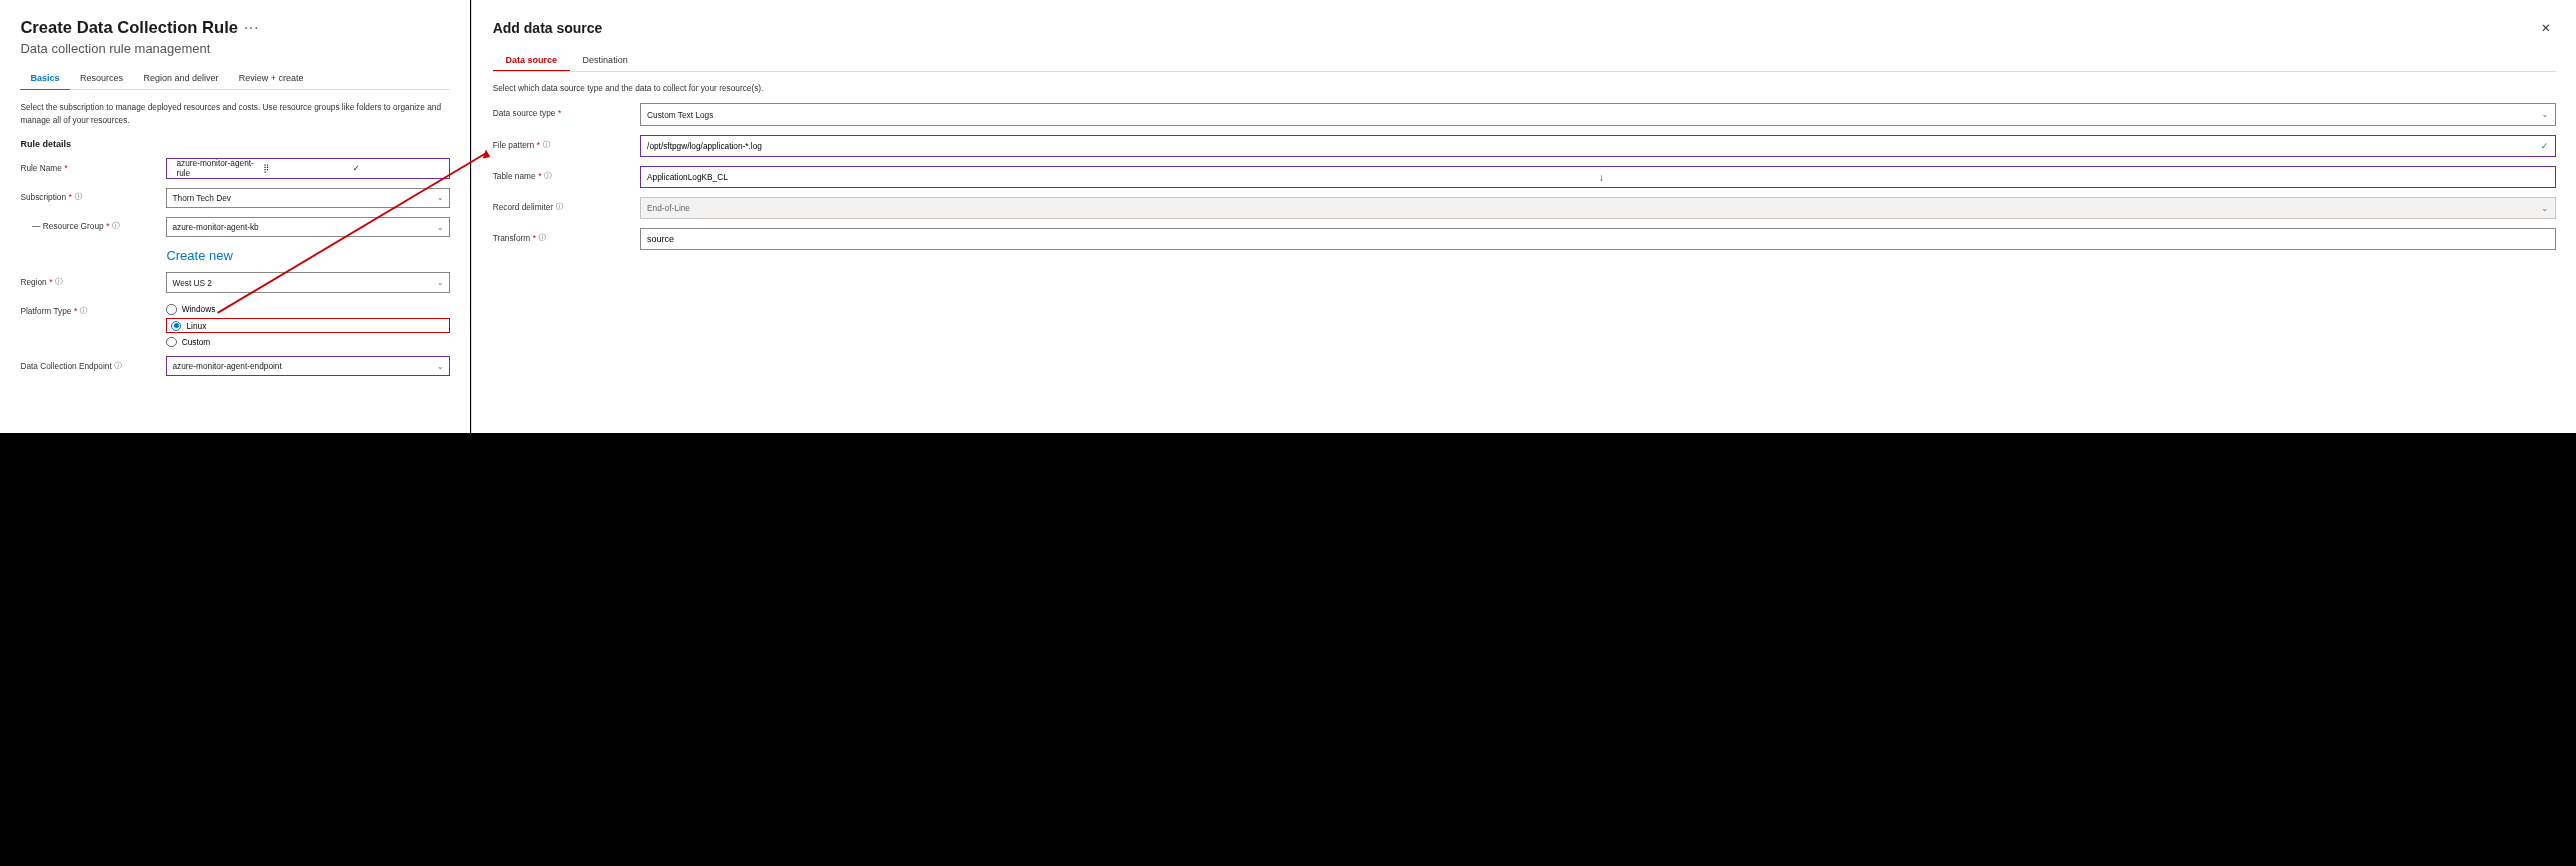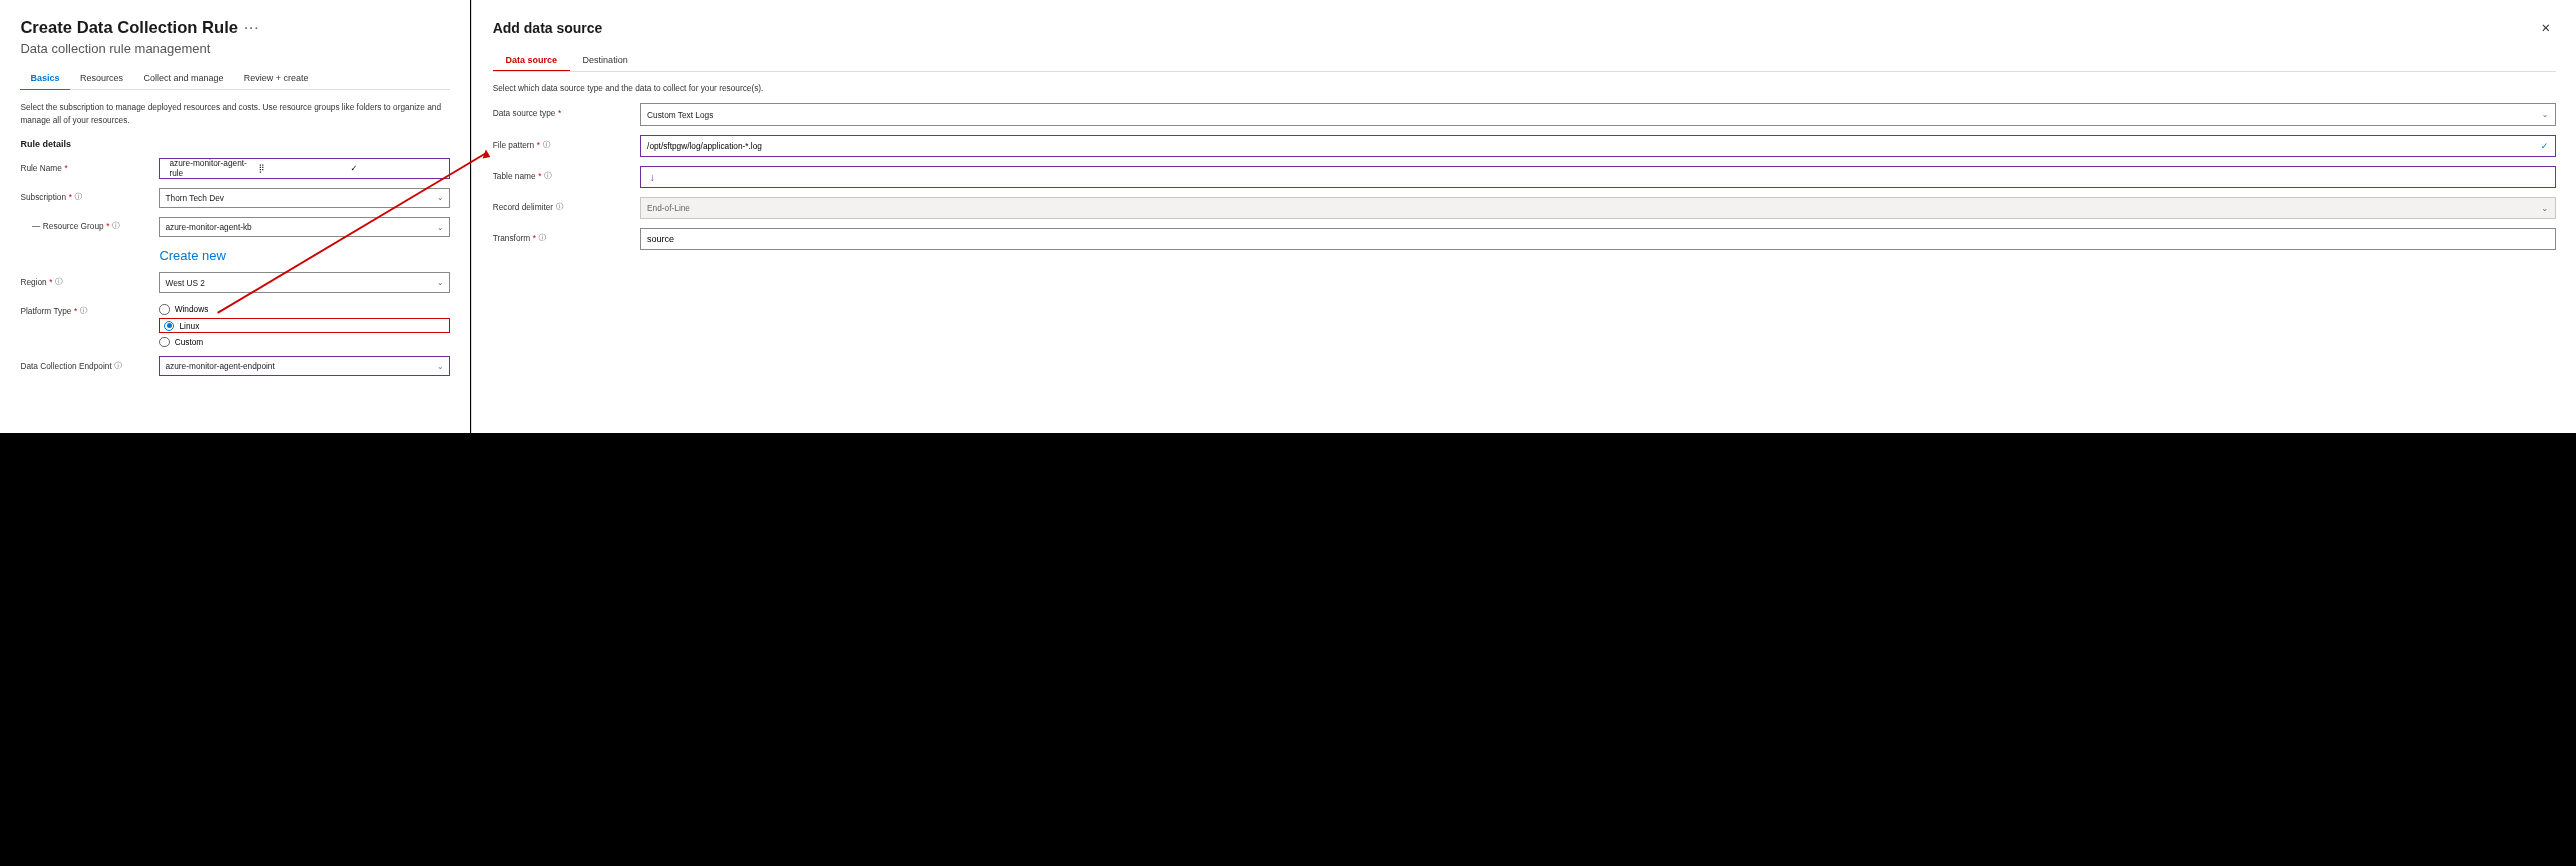--- a/index.html
+++ b/index.html
@@ -83,21 +83,21 @@
       color: #1a1a1a;
       margin-top: 12.8px;
       margin-bottom: 9px;
     }
 
     
     .form-row {
       display: flex;
       align-items: flex-start;
       margin-bottom: 9px;
-      gap: 5px;
+      gap: 12px;
     }
 
     .form-label {
       width: 134px;
       min-width: 134px;
       font-size: 8.3px;
       color: #333;
       padding-top: 4.5px;
       display: flex;
       align-items: center;
@@ -388,21 +388,21 @@
       <div class="page-title">
         <span>Create Data Collection Rule</span>
         <span class="page-title-ellipsis">···</span>
       </div>
     </div>
     <div class="page-subtitle">Data collection rule management</div>
 
     <div class="tabs">
       <div class="tab active">Basics</div>
       <div class="tab">Resources</div>
-      <div class="tab">Collect and manage</div>
+      <div class="tab">Region and deliver</div>
       <div class="tab">Review + create</div>
     </div>
 
     <div class="description">Select the subscription to manage deployed resources and costs. Use resource groups like folders to organize and manage all of your resources.</div>
 
     <div class="section-title">Rule details</div>
 
     <div class="form-row">
       <div class="form-label">
         <span>Rule Name</span>
@@ -551,20 +551,21 @@
     </div>
 
     <div class="right-form-row">
       <div class="right-label">
         <span>Table name</span>
         <span class="required-star">*</span>
         <span class="info-icon">ⓘ</span>
       </div>
       <div class="right-control">
         <div class="field-with-down-check">
+          <span>ApplicationLogKB_CL</span>
           <span style="color:#6b2fa0; font-size:10.2px; margin-left:2.6px;">↓</span>
         </div>
       </div>
     </div>
 
     <div class="right-form-row">
       <div class="right-label">
         <span>Record delimiter</span>
         <span class="info-icon">ⓘ</span>
       </div>

